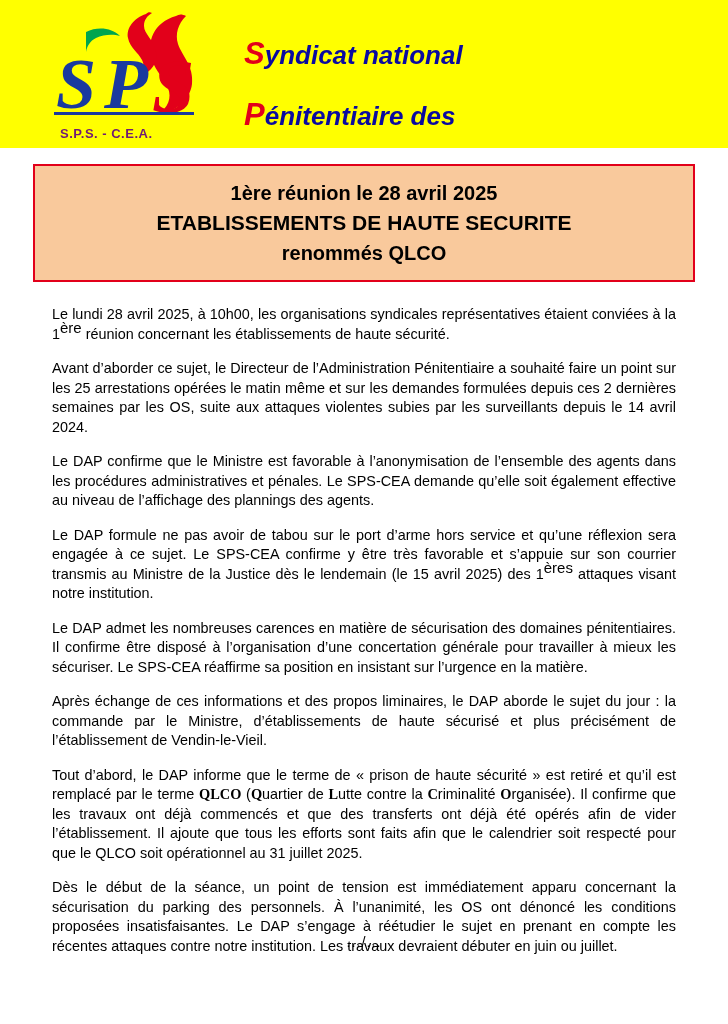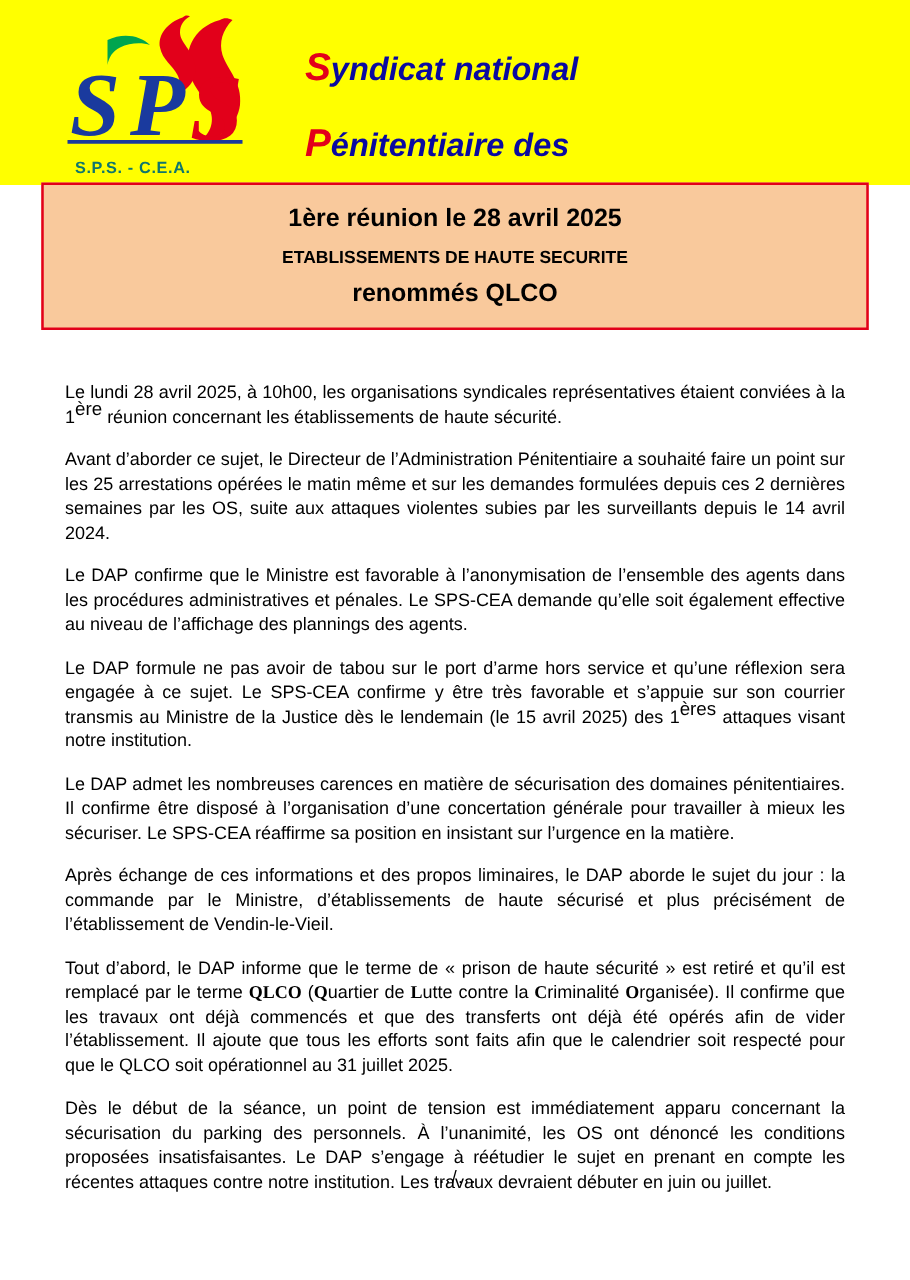--- a/index.html
+++ b/index.html
@@ -37,21 +37,21 @@
     display: block;
   }
 
   .logo-caption {
     position: absolute;
     left: 34px;
     top: 118px;
     font-size: 13px;
     font-weight: bold;
     letter-spacing: 0.5px;
-    color: #0f766e;
+    color: #701a75;
     font-family: "Liberation Sans", sans-serif;
   }
 
   .title-block {
     position: absolute;
     left: 244px;
     top: 14px;
     width: 470px;
   }
 
@@ -67,42 +67,42 @@
 
   .title-line .cap {
     color: #e2001a;
     font-size: 31px;
   }
 
   
   .subject-box {
     position: absolute;
     left: 33px;
-    top: 146px;
+    top: 164px;
     width: 662px;
     height: 118px;
     background: #f9c99c;
     border: 2px solid #e2001a;
     box-sizing: border-box;
     display: flex;
     flex-direction: column;
     align-items: center;
     justify-content: center;
   }
 
   .subject-line {
     font-size: 20px;
     font-weight: bold;
     color: #000000;
     line-height: 30px;
     text-align: center;
   }
 
   .subject-line.big {
-    font-size: 14px;
+    font-size: 21px;
   }
 
   
   .body-text {
     position: absolute;
     left: 52px;
     top: 305px;
     width: 624px;
   }
 

